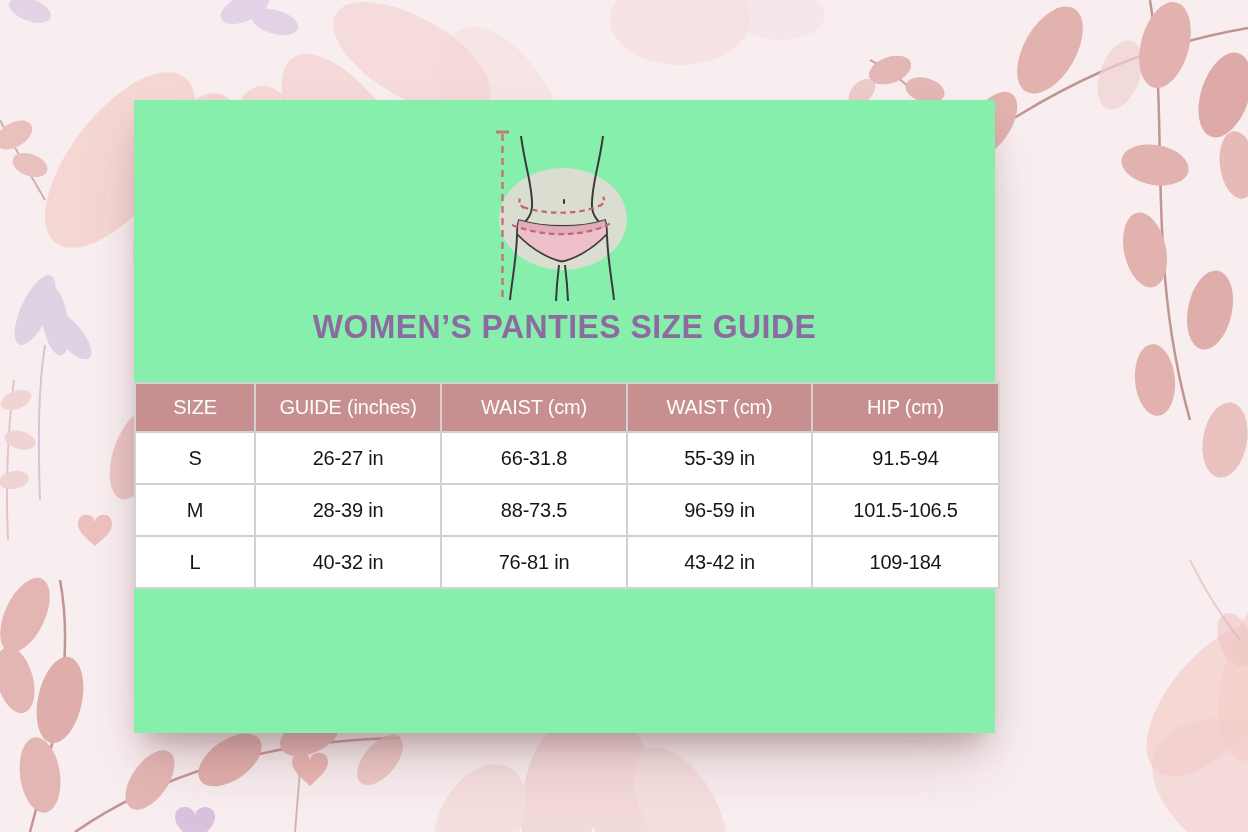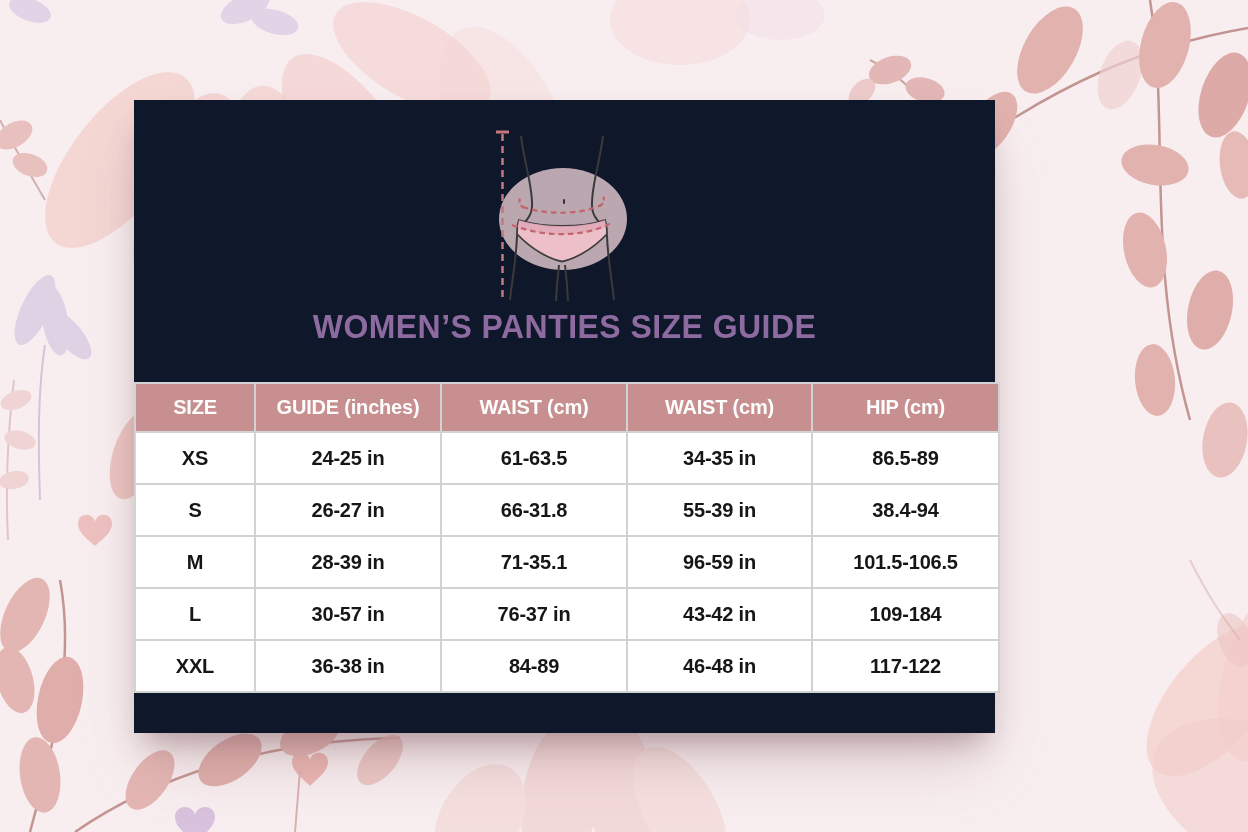--- a/index.html
+++ b/index.html
@@ -6,21 +6,21 @@
   body{
     width:1248px;height:832px;
     background:#f8eef0;
     overflow:hidden;
     position:relative;
     font-family:"Liberation Sans", sans-serif;
   }
   .bg-florals{position:absolute;inset:0;width:1248px;height:832px;}
   .card{
     position:absolute;left:134px;top:100px;width:861px;height:633px;
-    background:#0f172a;
+    background:#86efac;
     box-shadow:0 18px 28px -10px rgba(120,85,90,.45), 0 38px 60px -12px rgba(150,110,115,.28);
   }
   .figure-svg{display:block;margin:12px auto 0;}
   .guide-title{
     margin:4px 0 0 0;
     text-align:center;
     font-size:34px;
     line-height:40px;
     font-weight:bold;
     letter-spacing:.5px;
@@ -32,21 +32,21 @@
     width:864px;
     margin:36px auto 0;
     border-collapse:collapse;
     border:2px solid #aeaeae;
     table-layout:fixed;
   }
   table.size-table th, table.size-table td{
     border:2px solid #d2d2d2;
     text-align:center;
     vertical-align:middle;
-    font-weight:bold;
+    font-weight:normal;
     letter-spacing:-.2px;
   }
   table.size-table th{
     background:#c78f90;
     color:#fdfdfd;
     height:45px;
     font-size:20px;
   }
   table.size-table td{
     background:#ffffff;
@@ -200,49 +200,35 @@
       <tr>
         <th>SIZE</th>
         <th>GUIDE (inches)</th>
         <th>WAIST (cm)</th>
         <th>WAIST (cm)</th>
         <th>HIP (cm)</th>
       </tr>
     </thead>
     <tbody>
       <tr>
-        <td>XS</td>
-        <td>24-25 in</td>
-        <td>61-63.5</td>
-        <td>34-35 in</td>
-        <td>86.5-89</td>
-      </tr>
-      <tr>
         <td>S</td>
         <td>26-27 in</td>
         <td>66-31.8</td>
         <td>55-39 in</td>
-        <td>38.4-94</td>
+        <td>91.5-94</td>
       </tr>
       <tr>
         <td>M</td>
         <td>28-39 in</td>
-        <td>71-35.1</td>
+        <td>88-73.5</td>
         <td>96-59 in</td>
         <td>101.5-106.5</td>
       </tr>
       <tr>
         <td>L</td>
-        <td>30-57 in</td>
-        <td>76-37 in</td>
+        <td>40-32 in</td>
+        <td>76-81 in</td>
         <td>43-42 in</td>
         <td>109-184</td>
-      </tr>
-      <tr>
-        <td>XXL</td>
-        <td>36-38 in</td>
-        <td>84-89</td>
-        <td>46-48 in</td>
-        <td>117-122</td>
       </tr>
     </tbody>
   </table>
 </div>
 
 </body></html>

